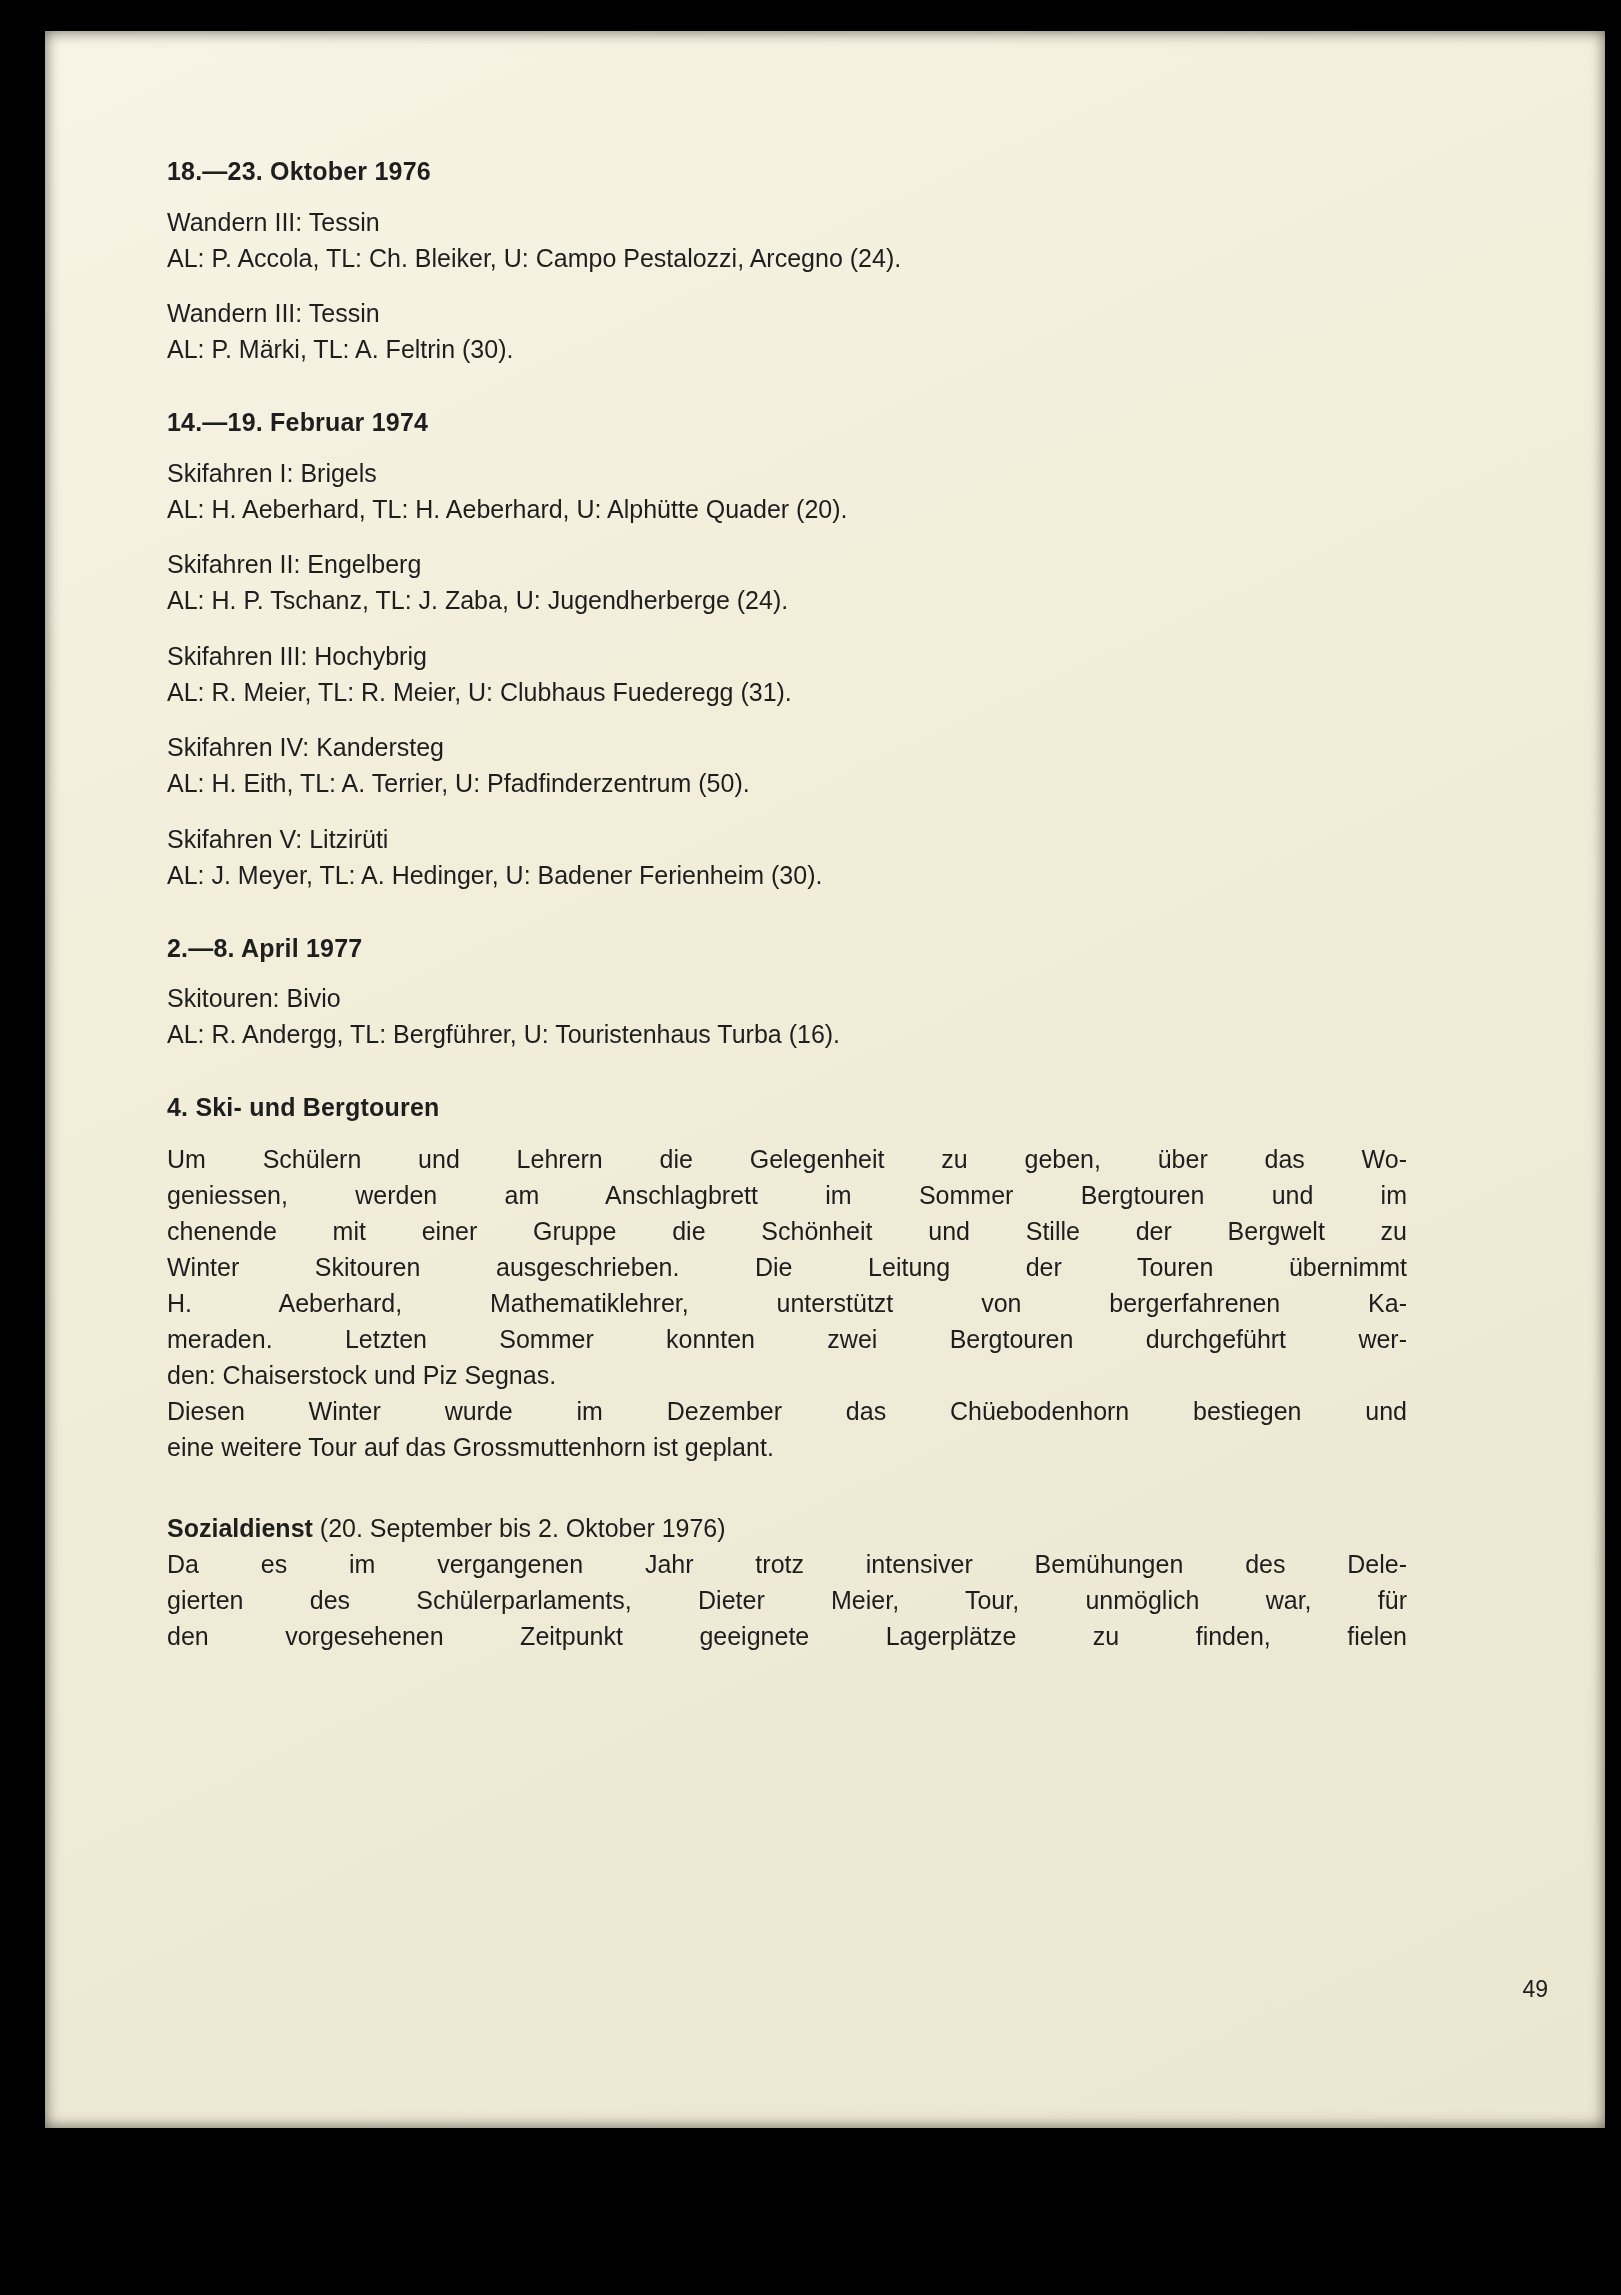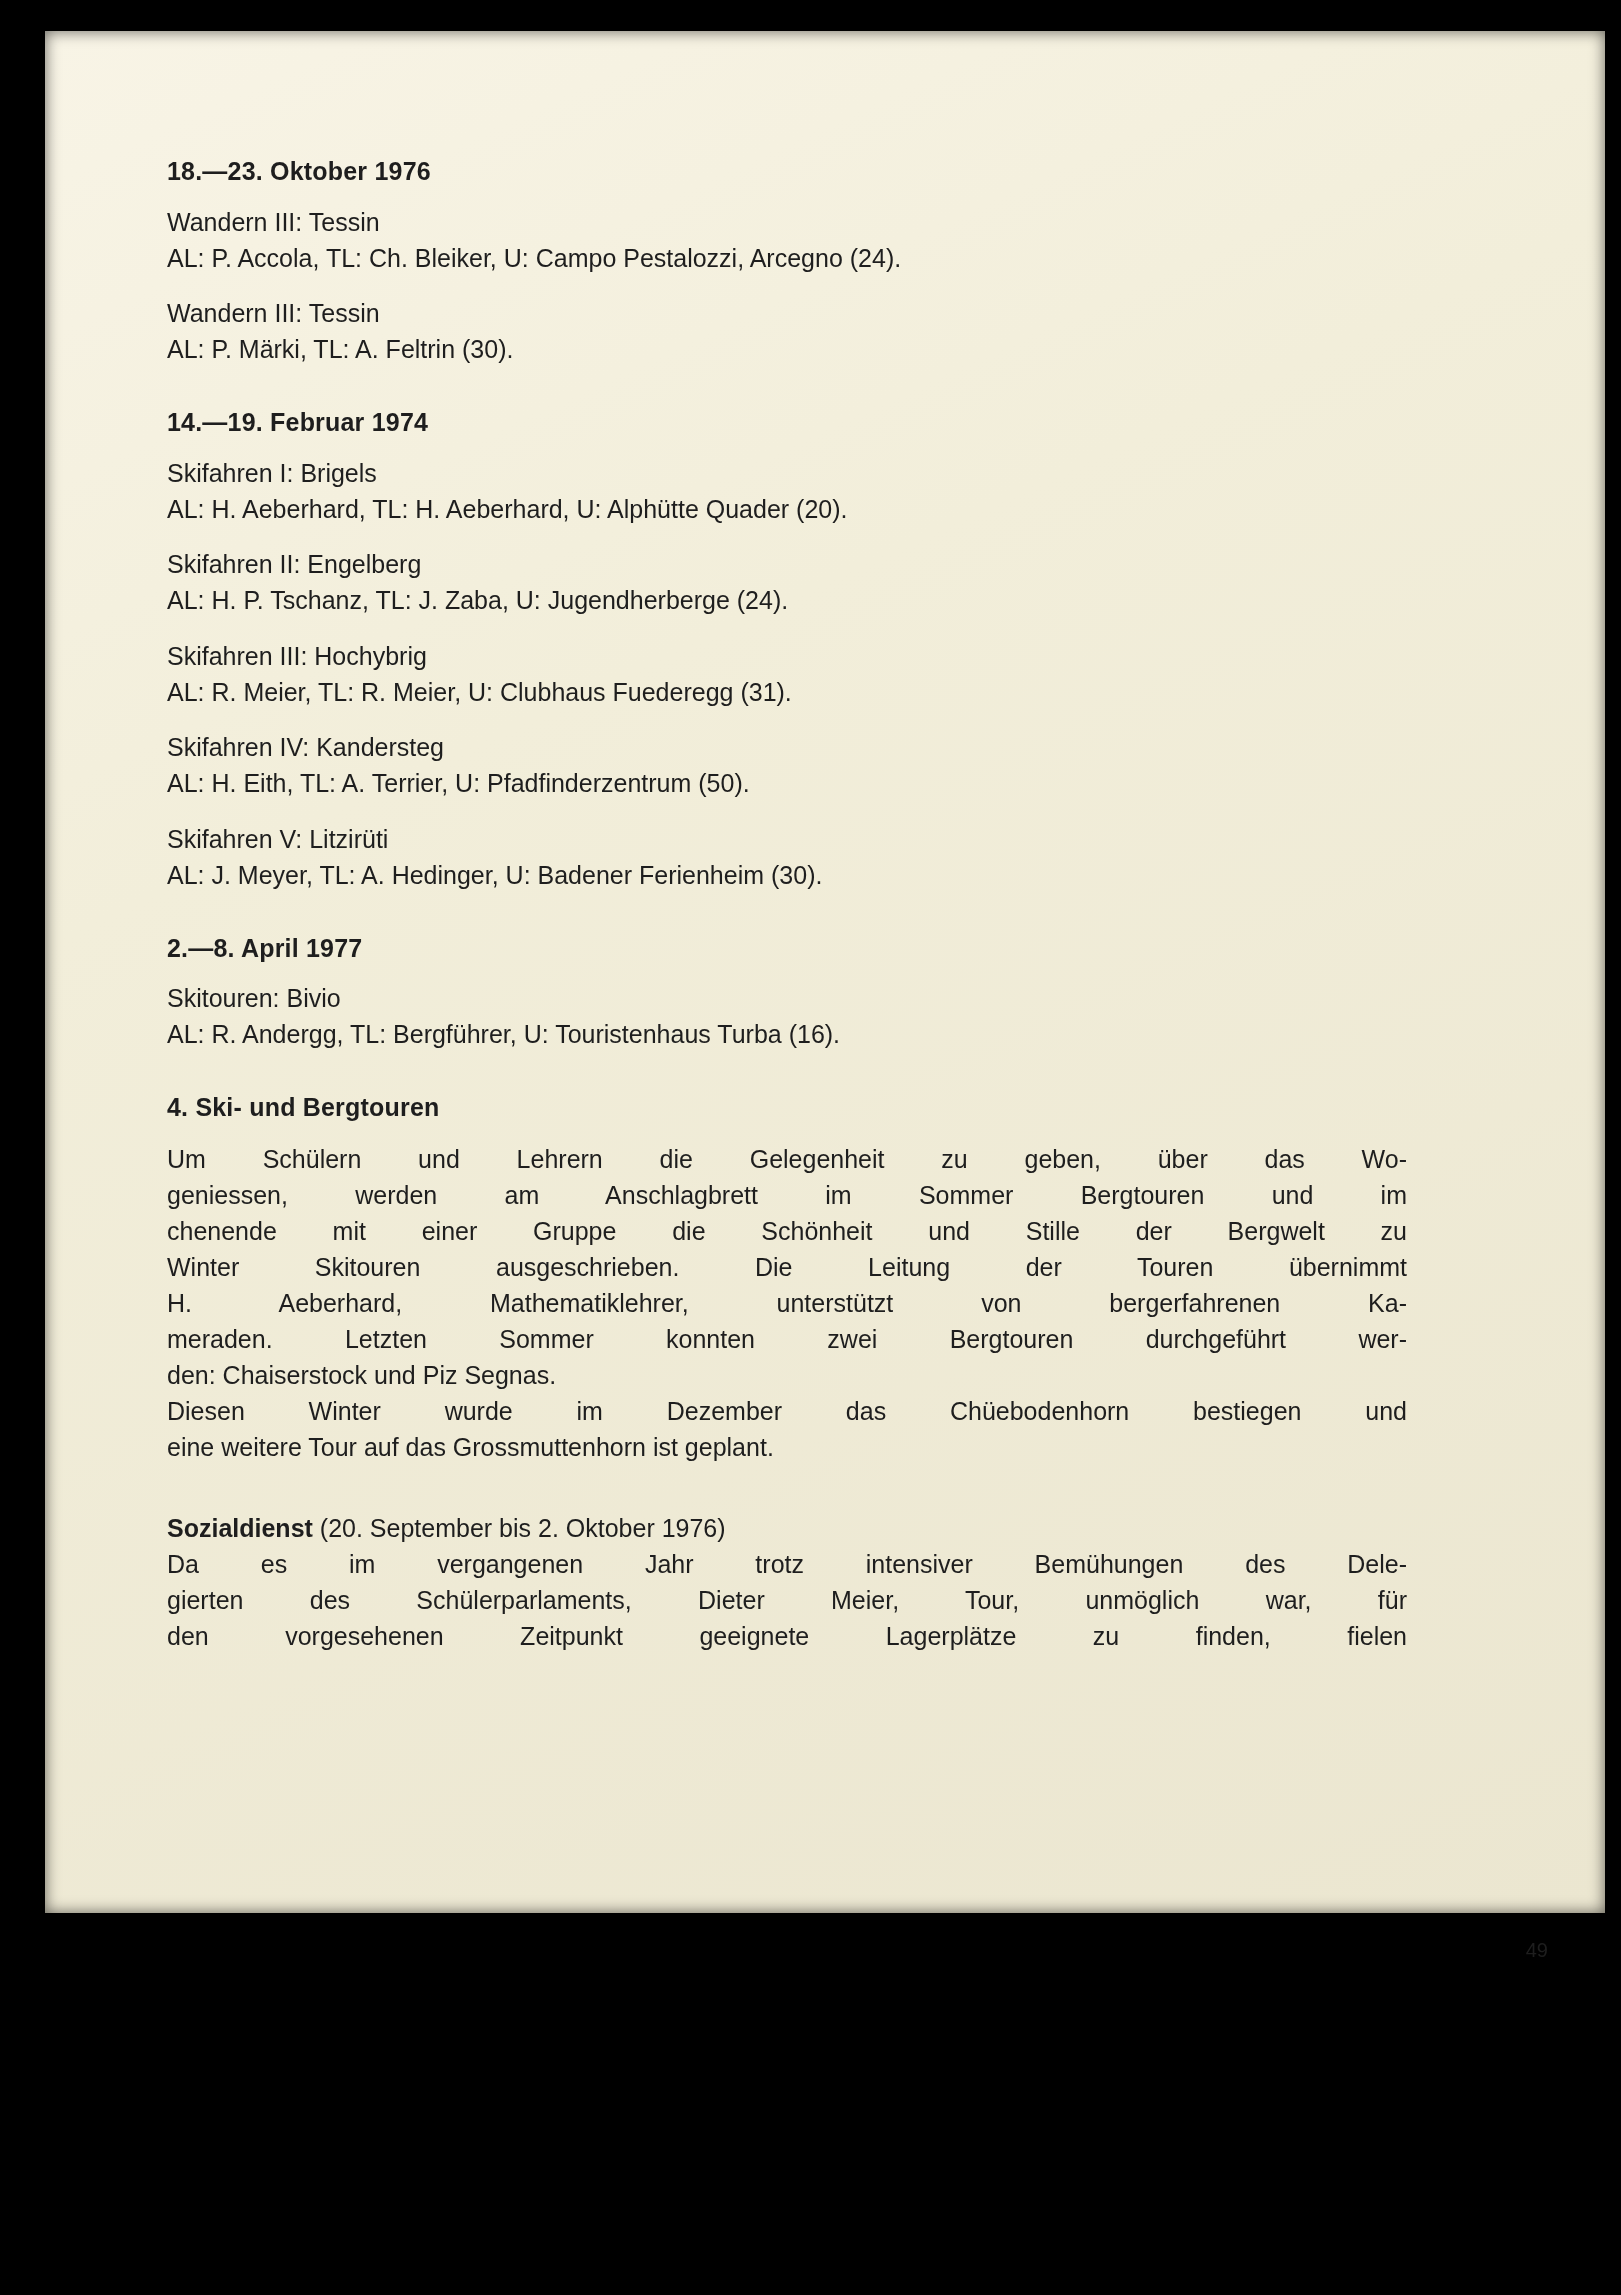--- a/index.html
+++ b/index.html
@@ -8,21 +8,21 @@
     background: #000000;
     position: relative;
     font-family: "Liberation Sans", "DejaVu Sans", sans-serif;
     overflow: hidden;
   }
   .page {
     position: absolute;
     left: 45px;
     top: 31px;
     width: 1560px;
-    height: 1882px;
+    height: 2097px;
     background: linear-gradient(155deg, #f8f4e6 0%, #f2eeda 35%, #ebe6d0 100%);
     color: #1e1e1e;
     box-shadow: 0 0 14.6px rgba(0,0,0,0.6) inset;
   }
   .content {
     position: absolute;
     left: 122px;
     top: 122px;
     width: 1240px;
     font-size: 25px;
@@ -44,23 +44,23 @@
   .jline {
     text-align: justify;
     text-align-last: justify;
   }
   .jline-last { text-align: left; }
   .soz-block { margin-top: 45px; }
   .soz-lead { text-align: left; }
   .soz-lead b { font-weight: bold; }
   .folio {
     position: absolute;
-    top: 1901px;
+    top: 1940px;
     right: 57px;
-    font-size: 20px;
+    font-size: 23px;
     line-height: 36px;
     color: #1e1e1e;
   }
 </style>
 </head>
 <body>
 
 <div class="page">
   <div class="content">
 

